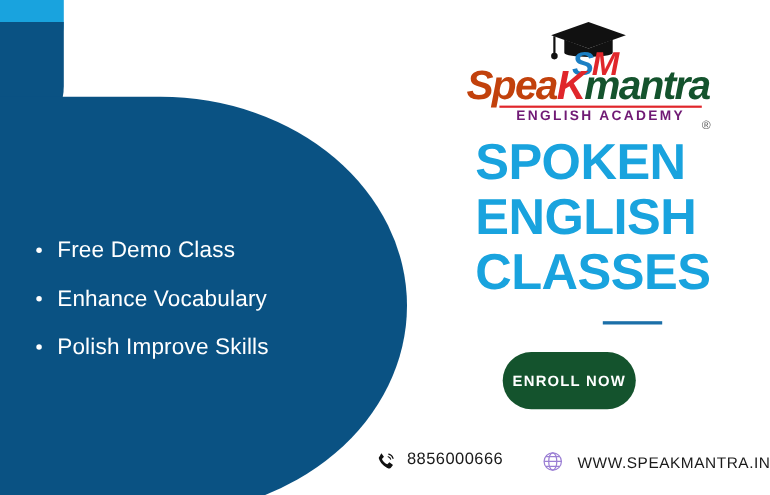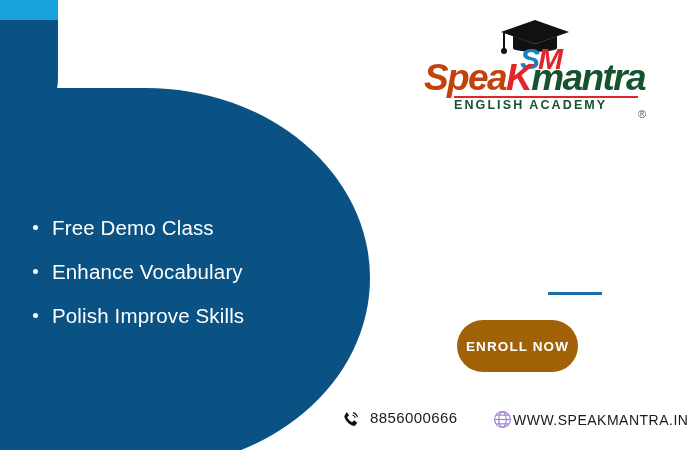--- a/index.html
+++ b/index.html
@@ -139,23 +139,24 @@
     top: 78px;
     width: 184px;
     height: 2px;
     background: #E0262B;
   }
   .academy {
     position: absolute;
     left: 30px;
     top: 80px;
     width: 184px;
+    text-align: center;
     font-size: 12.5px;
     font-weight: 700;
-    color: #14532d;
+    color: #701a75;
     letter-spacing: 2.1px;
     white-space: nowrap;
   }
 
   
   .headline {
     position: absolute;
     left: 432px;
     top: 122px;
     width: 252px;
@@ -177,21 +178,21 @@
 
   
   .cta {
     position: absolute;
     left: 457px;
     top: 320px;
     width: 121px;
     height: 52px;
     border: none;
     border-radius: 26px;
-    background: #a16207;
+    background: #14532d;
     color: #FFFFFF;
     font-size: 13.5px;
     font-weight: 700;
     letter-spacing: 1.1px;
     font-family: "Liberation Sans", sans-serif;
     cursor: pointer;
     padding: 0;
   }
 
   
@@ -202,20 +203,21 @@
     display: flex;
     align-items: flex-start;
     gap: 8px;
   }
   .contact-web {
     position: absolute;
     left: 492px;
     top: 409px;
     display: flex;
     align-items: center;
+    gap: 12px;
   }
   .contact-text {
     font-size: 15px;
     color: #1A1A1A;
     letter-spacing: 0.4px;
     white-space: nowrap;
   }
   .contact-text.url { font-size: 14px; letter-spacing: 0.5px; }
   .ic { display: block; }
 </style>
@@ -241,20 +243,25 @@
       <path d="M13 18 L13 30 C13 35 57 35 57 30 L57 18 L35 26 Z" fill="#111111"></path>
       <line x1="4" y1="15" x2="4" y2="31" stroke="#111111" stroke-width="2"></line>
       <circle cx="4" cy="33" r="3" fill="#111111"></circle>
     </svg>
     <div class="monogram"><span class="mono-s">S</span><span class="mono-m">M</span></div>
     <div class="wordmark"><span class="wm-speak">Spea</span><span class="wm-k">K</span><span class="wm-mantra">mantra</span><span class="reg-mark">®</span></div>
     <div class="red-rule"></div>
     <div class="academy">ENGLISH ACADEMY</div>
   </div>
 
+  <div class="headline">
+    <div>SPOKEN</div>
+    <div>ENGLISH</div>
+    <div>CLASSES</div>
+  </div>
   <div class="head-rule"></div>
 
   <button class="cta">ENROLL NOW</button>
 
   <div class="contact-phone">
     <svg class="ic" width="21" height="21" viewBox="0 0 24 24">
       <path d="M6.5 3.5 L9.2 7.2 L7.1 9.4 C8.1 11.7 10.4 14 12.7 15 L14.9 12.9 L18.6 15.6 L16.4 18.6 C15.9 19.3 14.9 19.5 13.9 19.2 C9.6 17.9 5.3 13.6 4 9.3 C3.7 8.3 3.9 7.3 4.6 6.8 Z" fill="#111111"></path>
       <path d="M14.2 4.4 A6 6 0 0 1 18.6 8.8" fill="none" stroke="#111111" stroke-width="1.3" stroke-linecap="round"></path>
       <path d="M13.6 7.1 A3.4 3.4 0 0 1 16.1 9.6" fill="none" stroke="#111111" stroke-width="1.3" stroke-linecap="round"></path>
     </svg>

